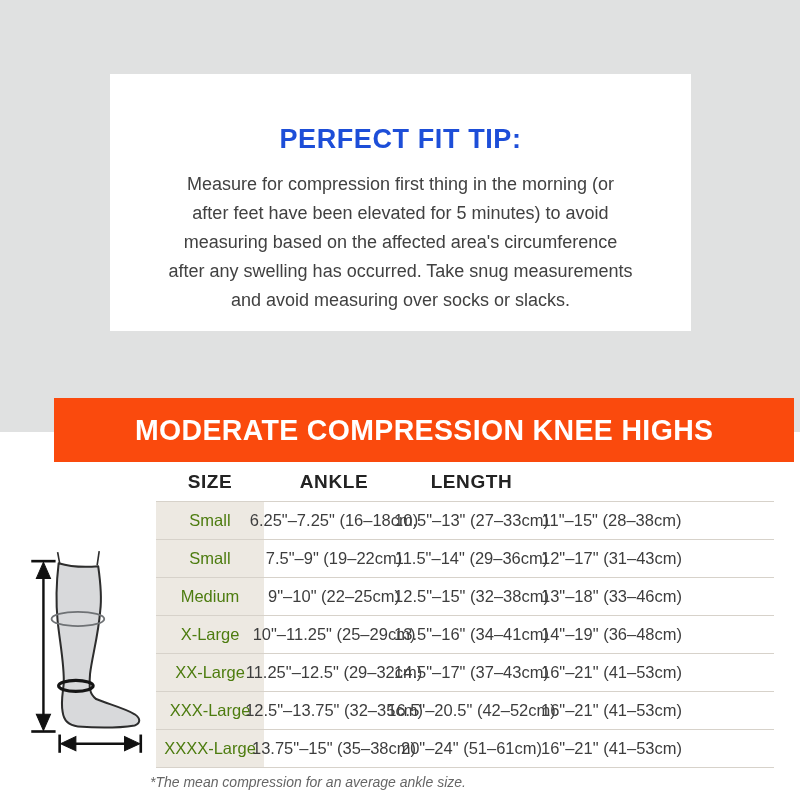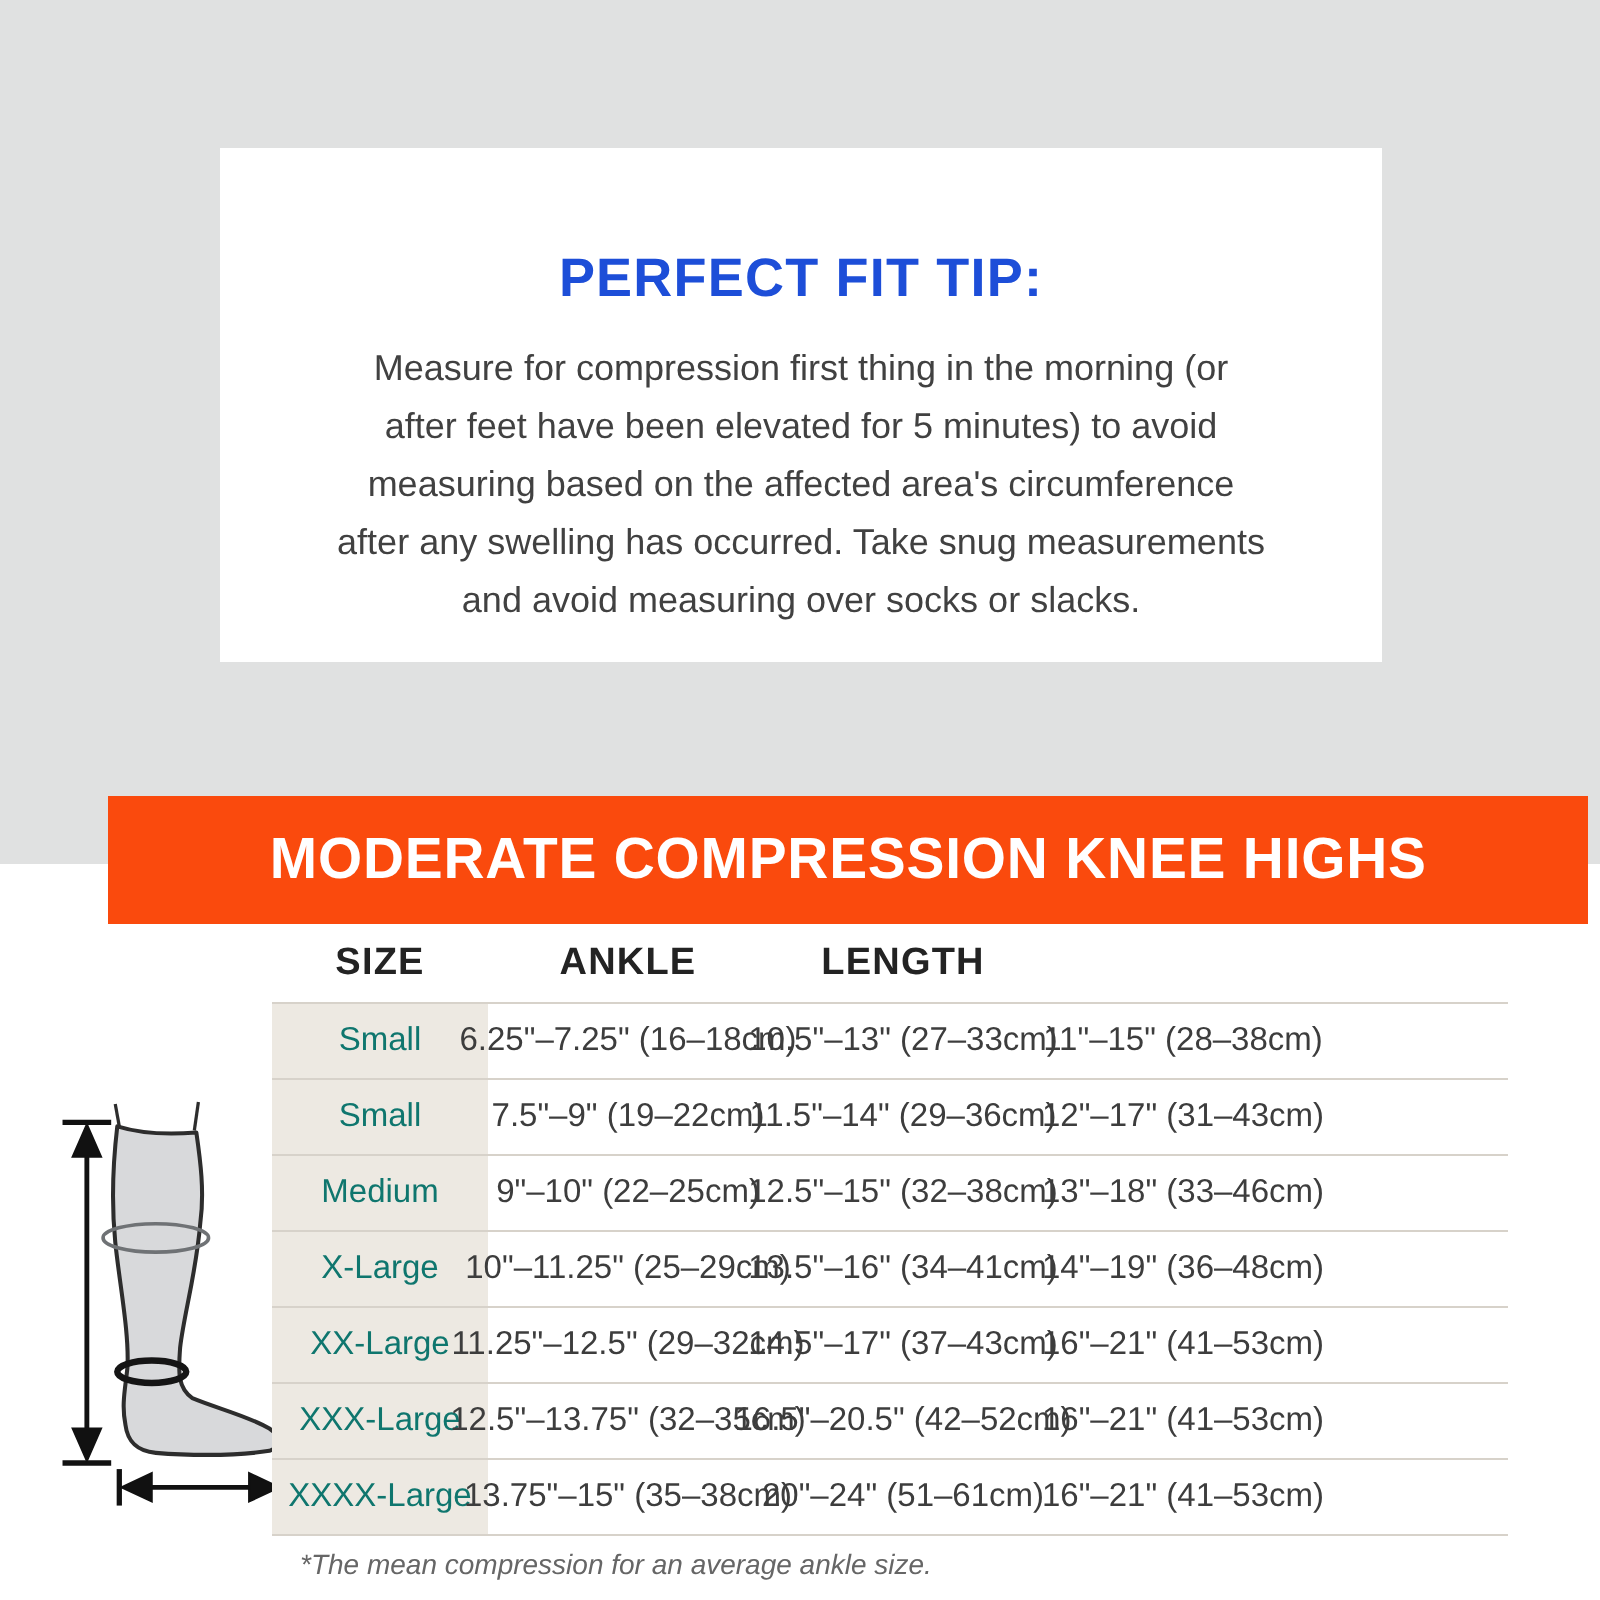--- a/index.html
+++ b/index.html
@@ -61,21 +61,21 @@
     color: #ffffff;
     font-size: 29px;
     font-weight: bold;
     letter-spacing: 0.4px;
     transform: scaleX(0.98);
   }
 
   
   .size-table {
     position: absolute;
-    left: 136px; top: 462px;
+    left: 156px; top: 462px;
     width: 618px;
   }
   .thead, .trow {
     display: grid;
     grid-template-columns: 108px 140px 135px 145px 1fr;
     align-items: center;
   }
   .thead {
     height: 40px;
     border-bottom: 1.5px solid #d7d2ca;
@@ -96,21 +96,21 @@
     font-size: 16.5px;
     color: #3d3d3d;
     height: 100%;
     display: flex;
     align-items: center;
     justify-content: center;
     white-space: nowrap;
   }
   .cell.size-col {
     background: #ede9e2;
-    color: #0f766e;
+    color: #4d7c0f;
   }
 
   
   .footnote {
     position: absolute;
     left: 150px; top: 774px;
     font-size: 14px;
     font-style: italic;
     color: #666666;
   }

